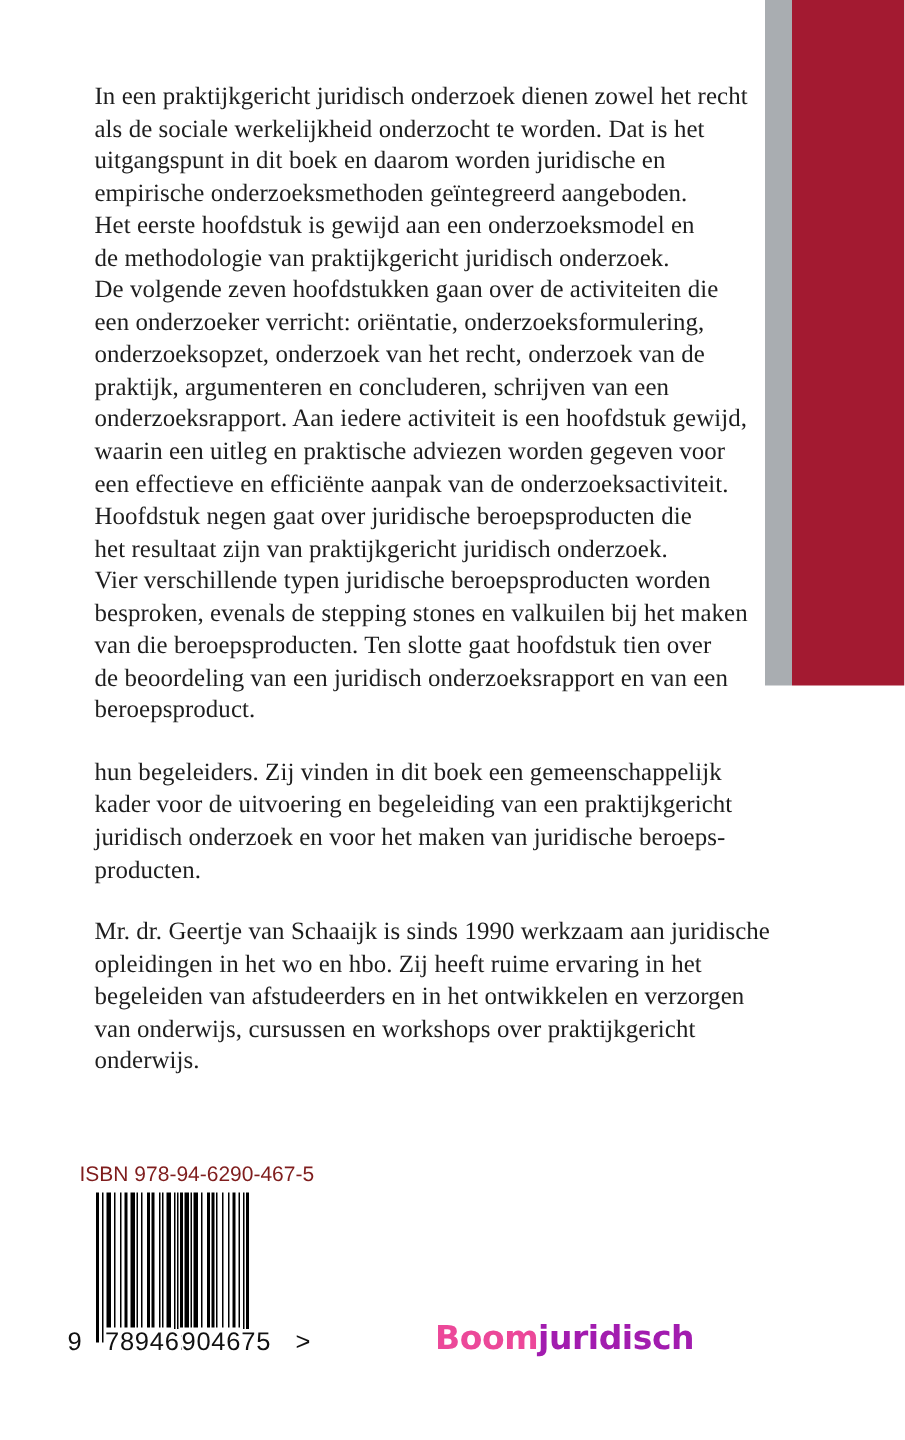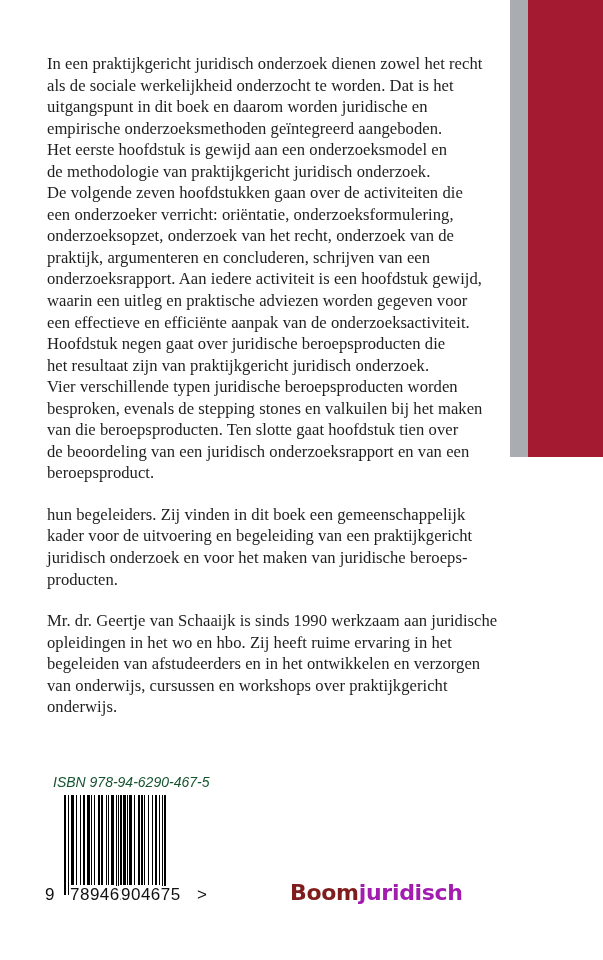--- a/index.html
+++ b/index.html
@@ -16,44 +16,44 @@
     .stripe-red {
       position: absolute; left: 528px; top: 0; width: 75px; height: 457px;
       background: #a31a31;
     }
     .body-text {
       position: absolute; left: 47px; top: 53px; width: 460px;
       font-family: "Liberation Serif", "DejaVu Serif", serif;
       font-size: 16.6px; line-height: 21.55px; letter-spacing: 0.05px;
       color: #1e1e1e;
     }
-    .para { margin: 0 0 20px 0; font-family: Liberation Serif, serif; }
+    .para { margin: 0 0 20px 16px; font-family: Liberation Serif, serif; }
     .line { display: block; white-space: nowrap; }
     .isbn-label {
       position: absolute; left: 53px; top: 774px;
       font-family: "Liberation Sans", "DejaVu Sans", sans-serif;
-      font-size: 14px; color: #14532d; font-style: italic;
+      font-size: 14px; color: #7f1d1d;
     }
     .barcode {
       position: absolute; left: 64px; top: 795px; height: 100px; width: 110px;
       display: flex; align-items: flex-start;
     }
     .bar { height: 90px; background: #000; }
     .bar.long { height: 100px; }
     .gap { height: 90px; }
     .barcode-digits {
       position: absolute; top: 886px; font-family: "Liberation Sans", "DejaVu Sans", sans-serif;
       font-size: 17px; color: #111; background: #fff; line-height: 18px;
     }
     .logo {
       position: absolute; left: 290px; top: 880px;
       font-family: "DejaVu Sans", "Liberation Sans", sans-serif;
       font-size: 22px; font-weight: bold; letter-spacing: -0.3px;
     }
-    .logo .boom { color: #7f1d1d; }
+    .logo .boom { color: #ec4899; }
     .logo .juridisch { color: #a21caf; }
   </style>
 </head>
 <body>
 
 <div class="stripe-gray"></div>
 <div class="stripe-red"></div>
 
 <div class="body-text">
   <p class="para">

